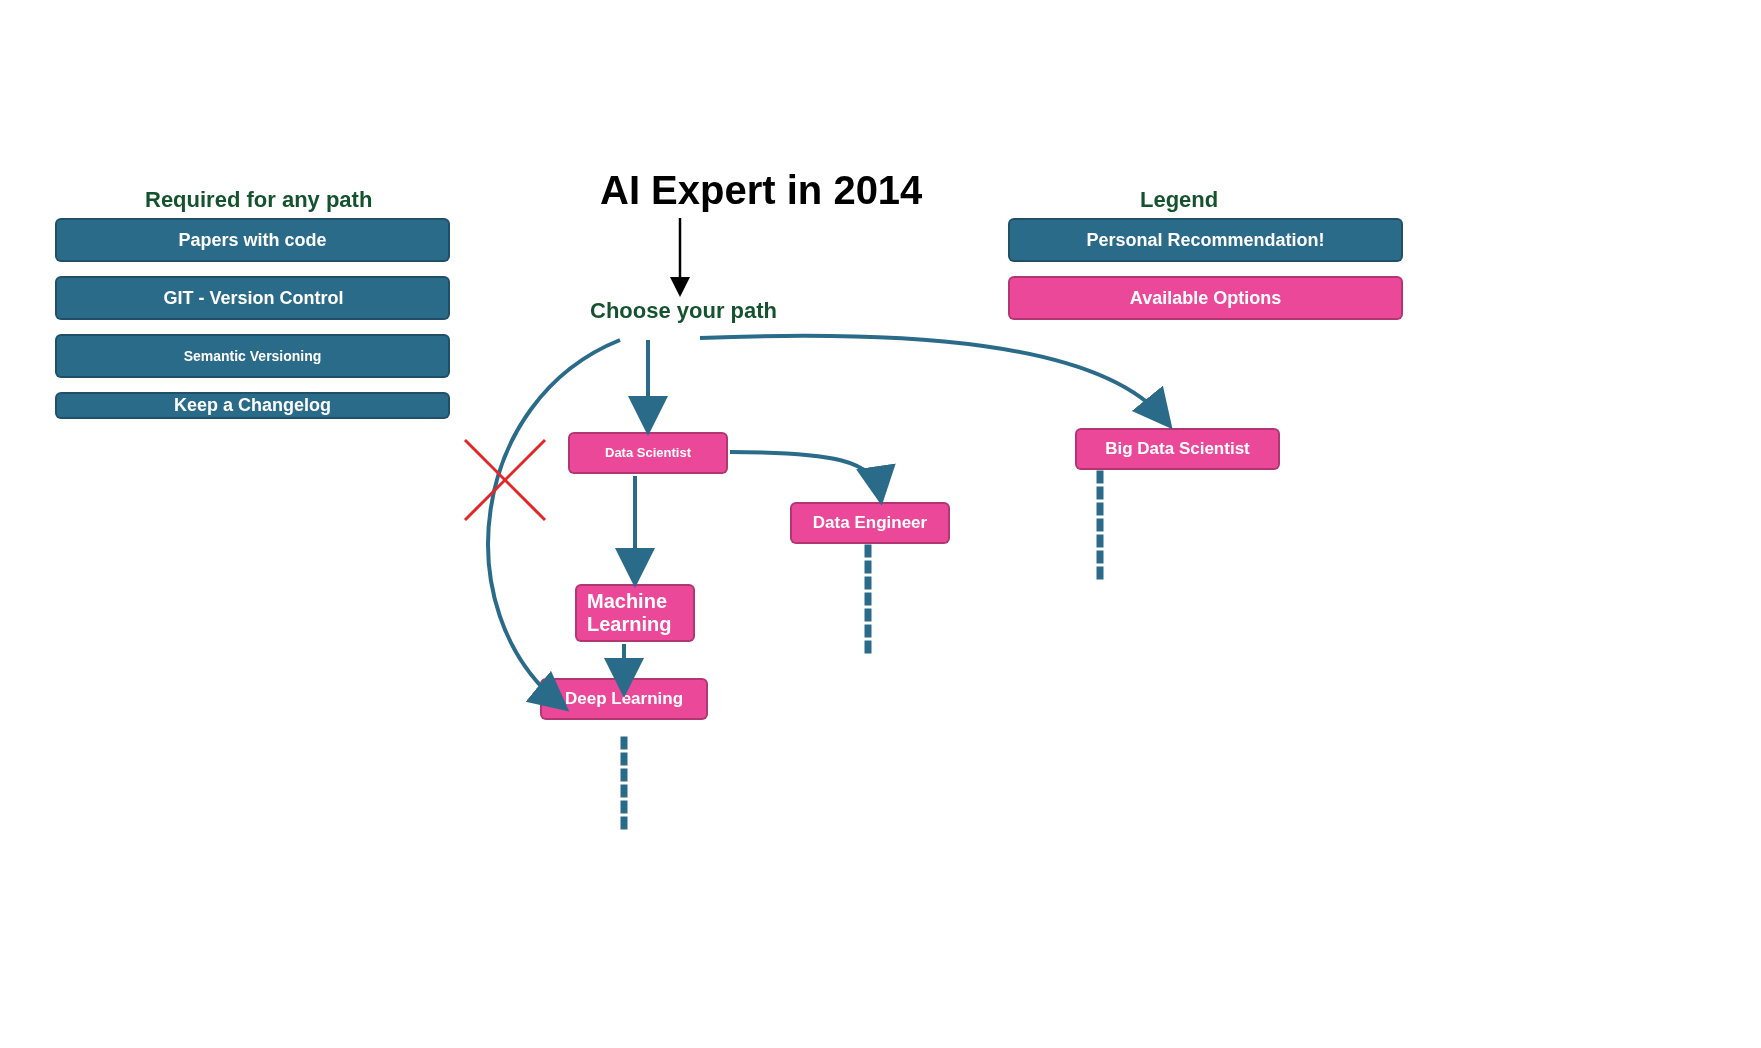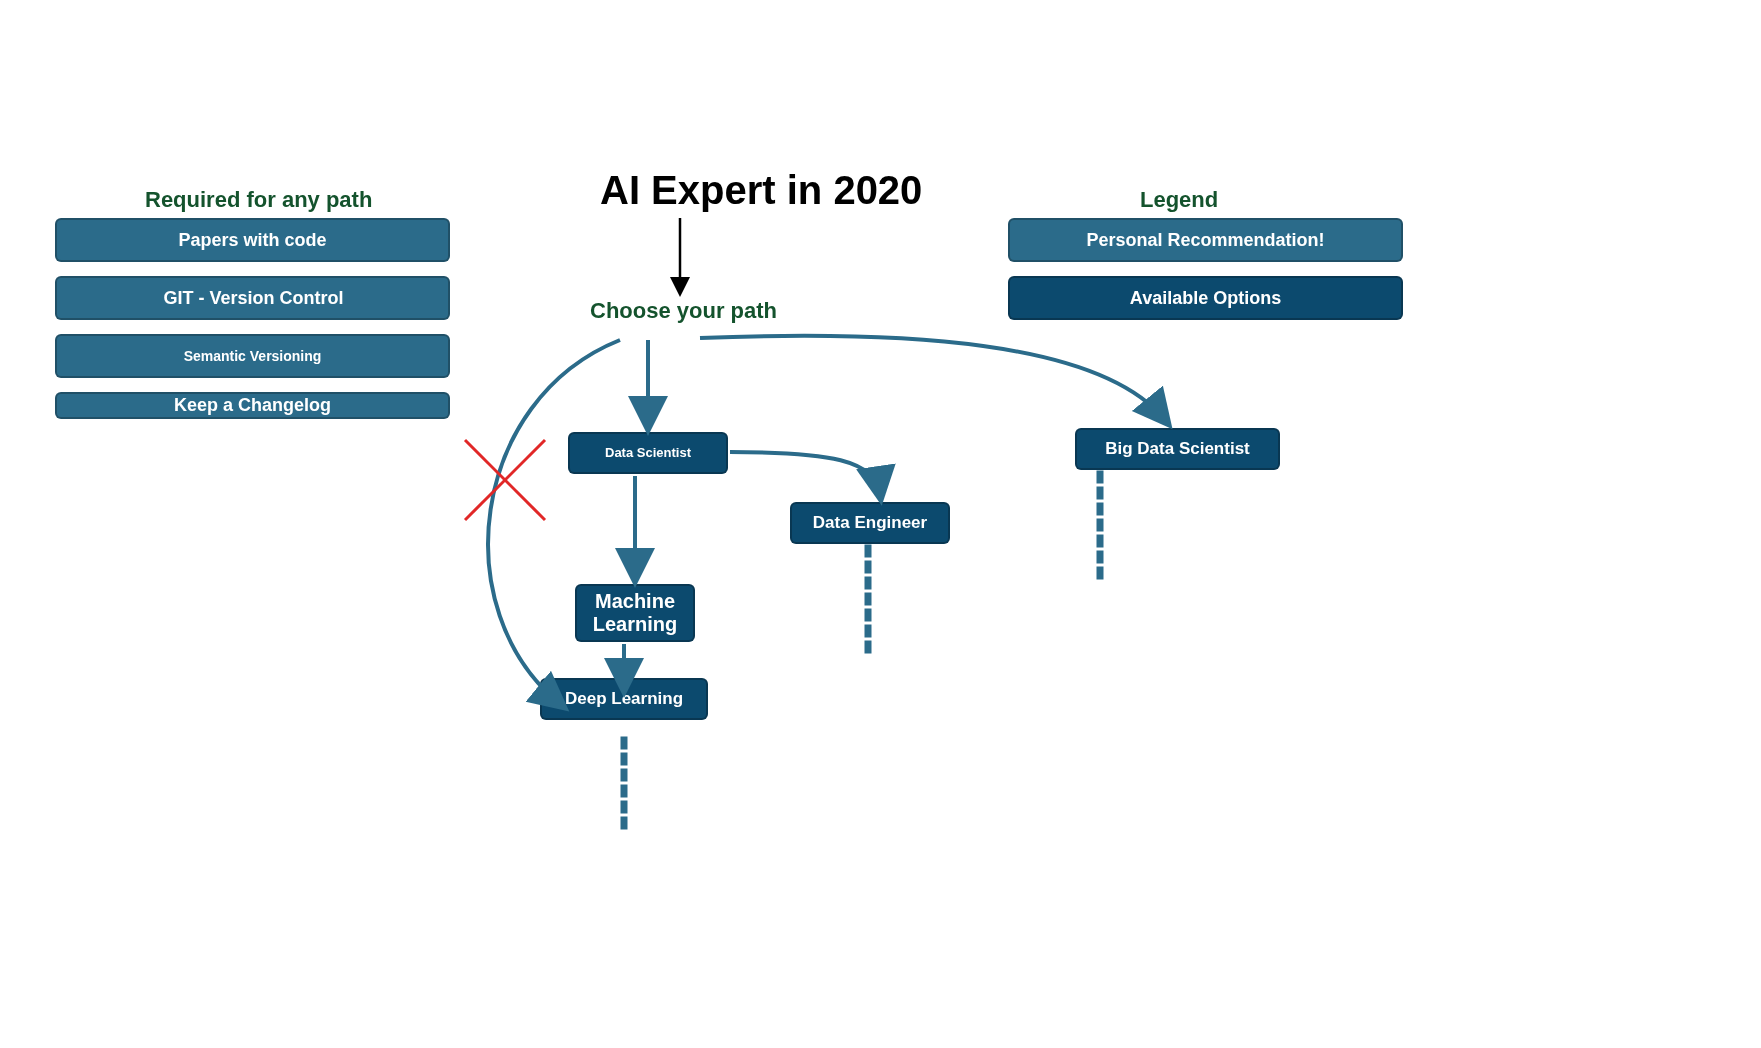--- a/index.html
+++ b/index.html
@@ -1,29 +1,29 @@
 <!DOCTYPE html>
 <html><head>
 <meta charset="utf-8">
 <style>
   html,body{margin:0;padding:0;width:1761px;height:1048px;background:#fff;font-family:Arial,Helvetica,sans-serif;}
   .canvas{position:relative;width:1761px;height:1048px;}
   .heading{position:absolute;font-weight:bold;color:#000;}
   .subheading{position:absolute;font-weight:bold;color:#14532d;font-size:22px;}
-  .pill{position:absolute;display:flex;align-items:center;justify-content:center;text-align:center;color:#fff;font-weight:bold;border-radius:6px;box-sizing:border-box;border:2px solid rgba(0,0,0,0.25);padding:4px 10px;line-height:1.15;}
+  .pill{position:absolute;display:flex;align-items:center;justify-content:center;color:#fff;font-weight:bold;border-radius:6px;box-sizing:border-box;border:2px solid rgba(0,0,0,0.25);padding:4px 10px;line-height:1.15;}
   .pill.blue{background:#2b6b8a;}
-  .pill.gray{background:#0c4a6e;}
+  .pill.gray{background:#ec4899;}
   svg.overlay{position:absolute;left:0;top:0;width:1761px;height:1048px;pointer-events:none;}
 </style>
 </head>
 <body>
 
 <div class="canvas">
 
-  <div class="heading" style="left:600px;top:168px;font-size:40px;">AI Expert in 2020</div>
+  <div class="heading" style="left:600px;top:168px;font-size:40px;">AI Expert in 2014</div>
 
   <div class="subheading" style="left:145px;top:187px;">Required for any path</div>
   <div class="pill blue" style="left:55px;top:218px;width:395px;height:44px;font-size:18px;">Papers with code</div>
   <div class="pill blue" style="left:55px;top:276px;width:395px;height:44px;font-size:18px;padding-left:12px;">GIT - Version Control</div>
   <div class="pill blue" style="left:55px;top:334px;width:395px;height:44px;font-size:14px;">Semantic Versioning</div>
   <div class="pill blue" style="left:55px;top:392px;width:395px;height:27px;font-size:18px;">Keep a Changelog</div>
 
   <div class="subheading" style="left:1140px;top:187px;">Legend</div>
   <div class="pill blue" style="left:1008px;top:218px;width:395px;height:44px;font-size:18px;">Personal Recommendation!</div>
   <div class="pill gray" style="left:1008px;top:276px;width:395px;height:44px;font-size:18px;">Available Options</div>

